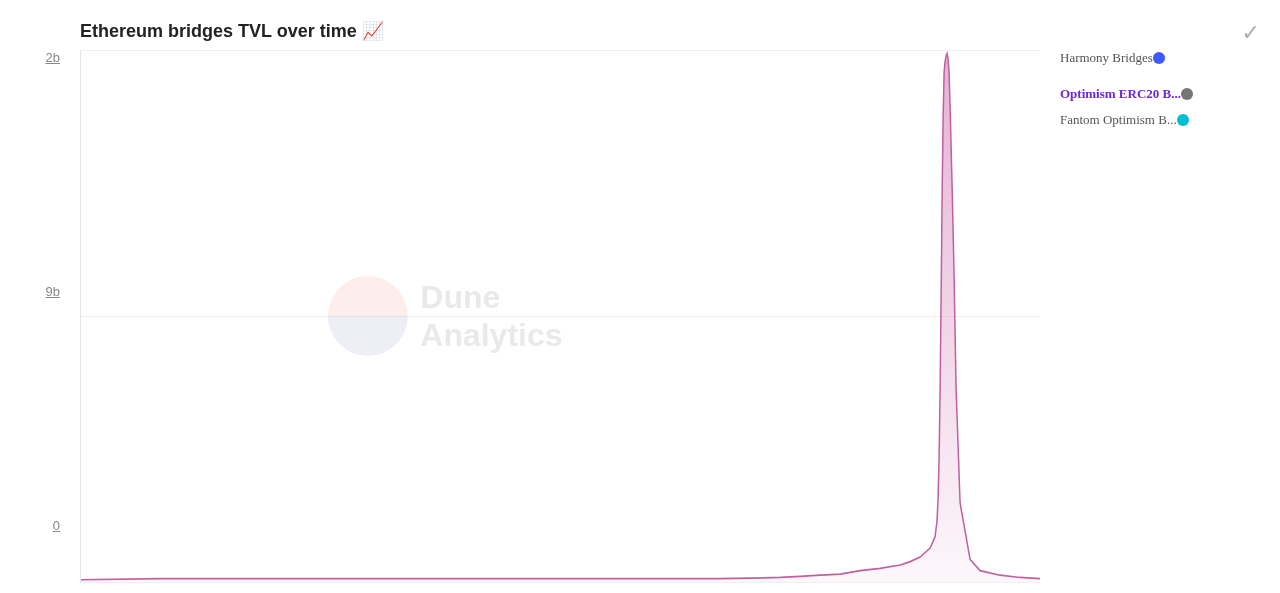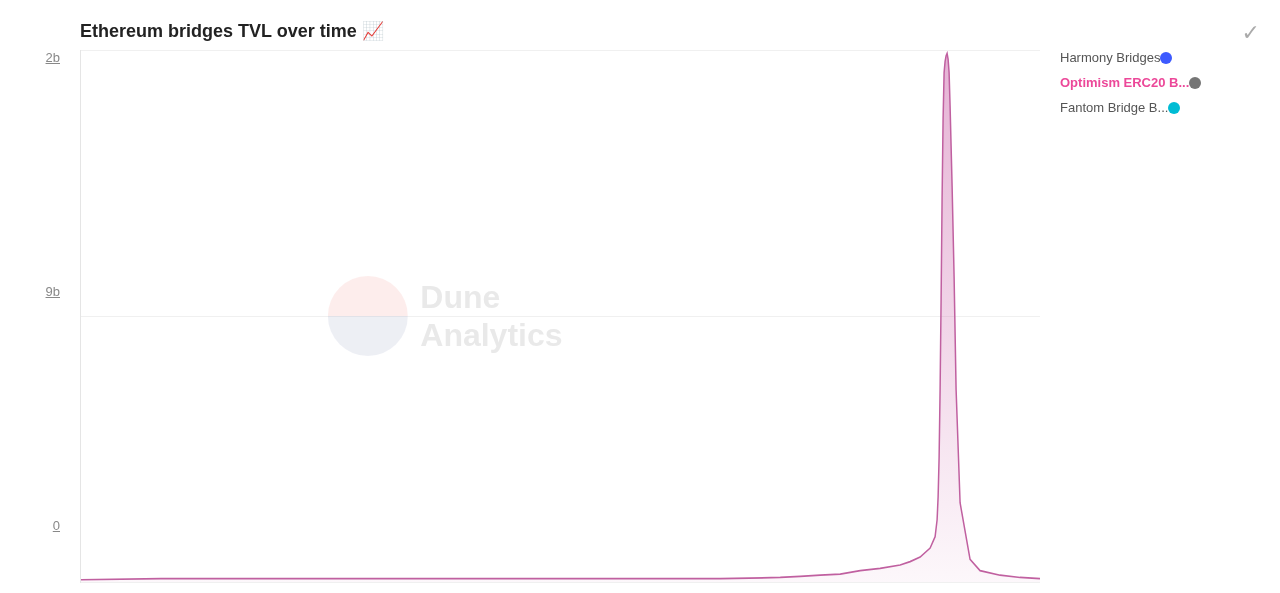--- a/index.html
+++ b/index.html
@@ -117,24 +117,26 @@
       display: flex;
       flex-direction: column;
       gap: 10px;
     }
     .legend-item {
       display: flex;
       align-items: center;
       gap: 0;
       font-size: 13px;
       color: #555;
+      font-family: Liberation Serif, serif;
     }
     .legend-item.bold {
       font-weight: 700;
-      color: #ec4899;
+      color: #6d28d9;
+      margin-top: 10px;
     }
     .legend-dot {
       width: 12px;
       height: 12px;
       border-radius: 50%;
       flex-shrink: 0;
     }
   </style>
 </head>
 <body>
@@ -275,17 +277,17 @@
   <div class="legend">
   <div class="legend-item">
         <span>Harmony Bridges</span>
         <span class="legend-dot" style="background-color: rgb(61, 90, 254);"></span>
       </div>
       <div class="legend-item bold">
         <span>Optimism ERC20 B...</span>
         <span class="legend-dot" style="background-color: rgb(117, 117, 117);"></span>
       </div>
       <div class="legend-item">
-        <span>Fantom Bridge B...</span>
+        <span>Fantom Optimism B...</span>
         <span class="legend-dot" style="background-color: rgb(0, 188, 212);"></span>
       </div>
     </div>
 </div>
 
 </body></html>

